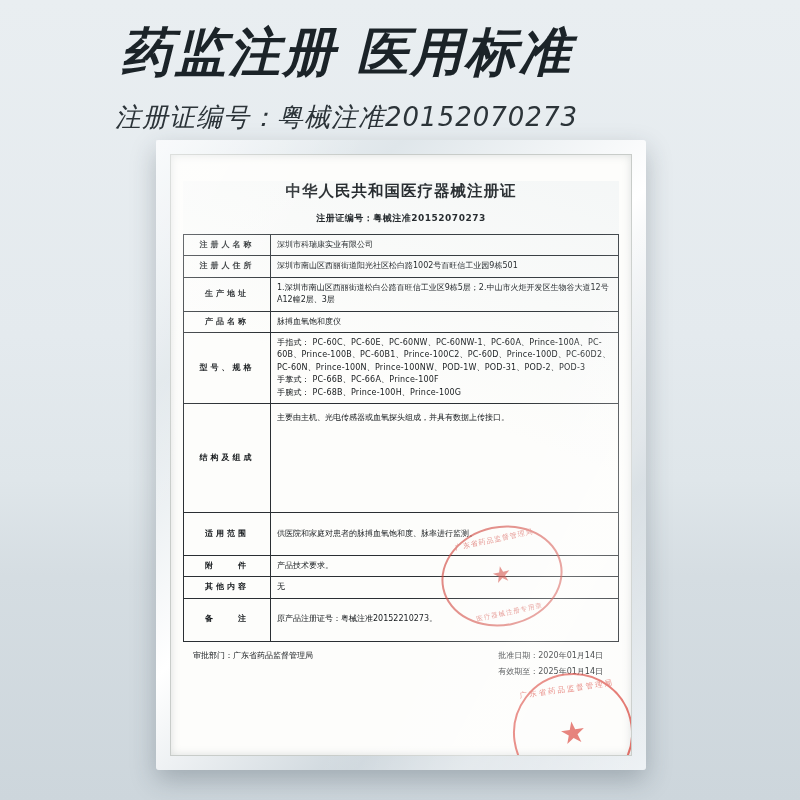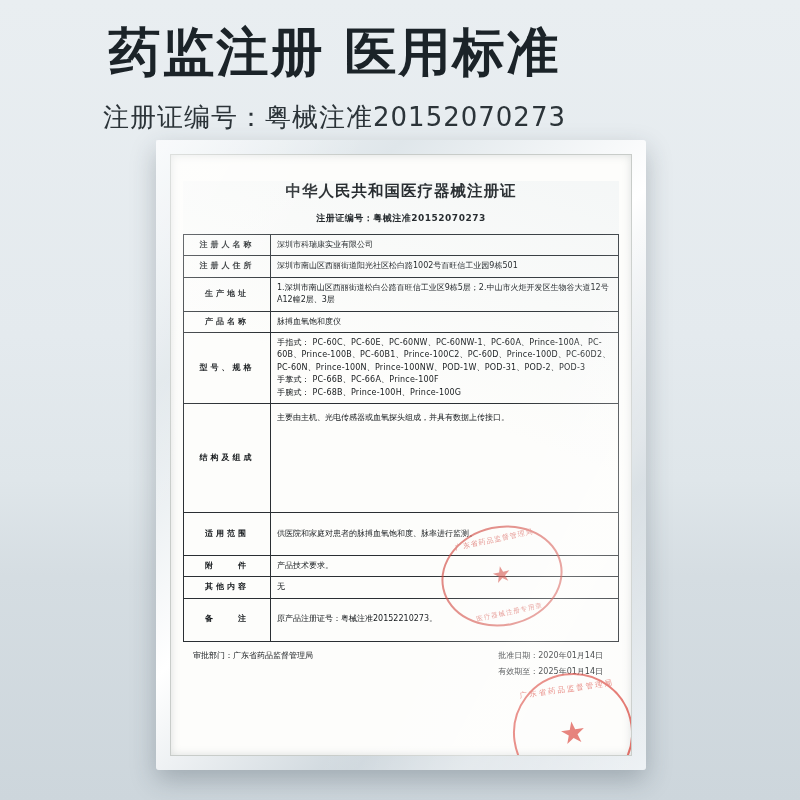--- a/index.html
+++ b/index.html
@@ -4,22 +4,23 @@
 <style>
   html,body{margin:0;padding:0;}
   body{
     width:800px;height:800px;overflow:hidden;
     font-family:"Liberation Sans",sans-serif;
     background:linear-gradient(180deg,#e9eef1 0%,#e4eaee 42%,#dfe6ea 60%,#d5dde2 72%,#cdd6dc 100%);
     position:relative;
   }
   
   .headline-wrap{
-    position:absolute;top:0;left:0;width:669px;height:130px;
+    position:absolute;top:0;left:12px;width:669px;height:130px;
     text-align:center;
+    font-style:italic;
   }
   .headline{
     margin:0;padding-top:18px;
     font-size:52px;font-weight:bold;letter-spacing:2px;
     color:#1b2328;
     font-family:"DejaVu Sans","Liberation Sans",sans-serif;
   }
   .subline{
     margin:0;padding-top:12px;
     font-size:26px;color:#2c3439;letter-spacing:1px;

